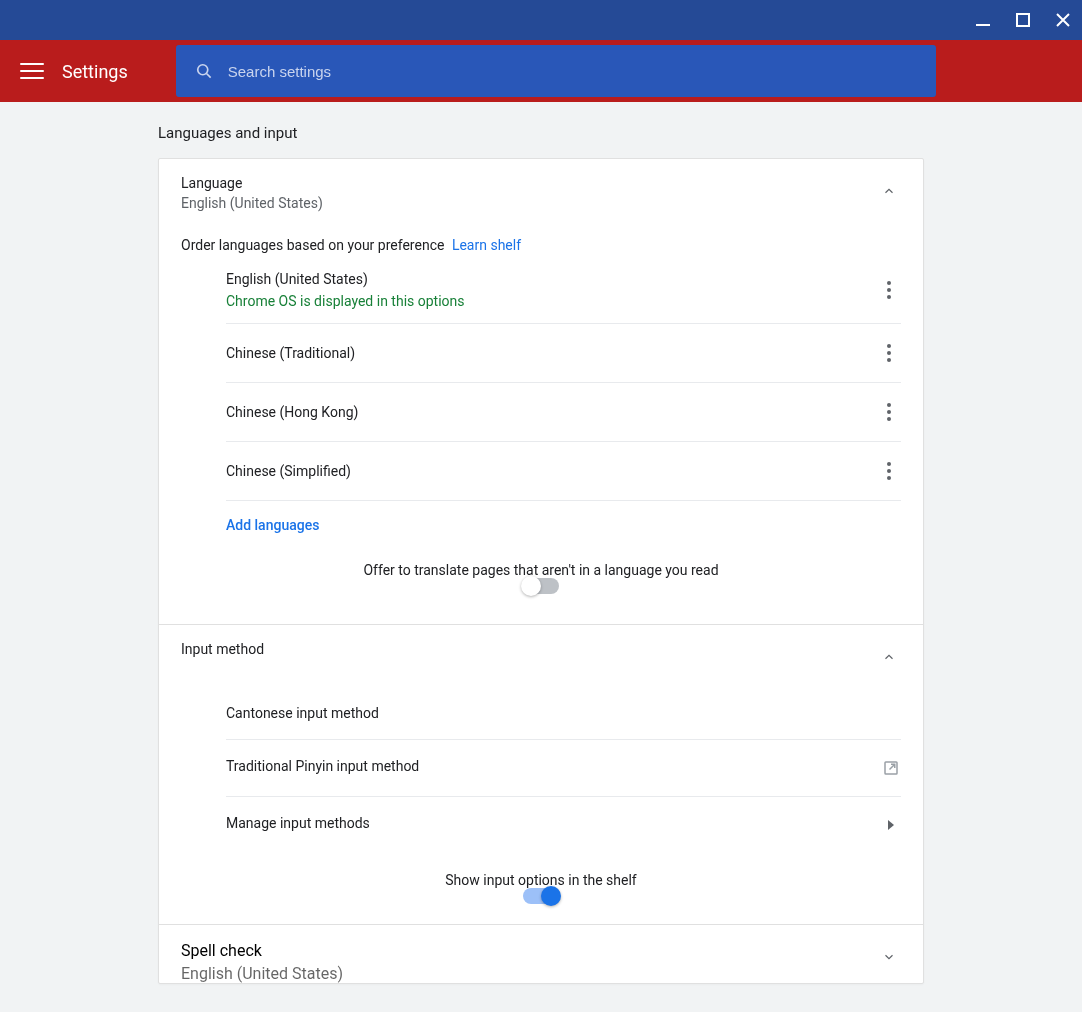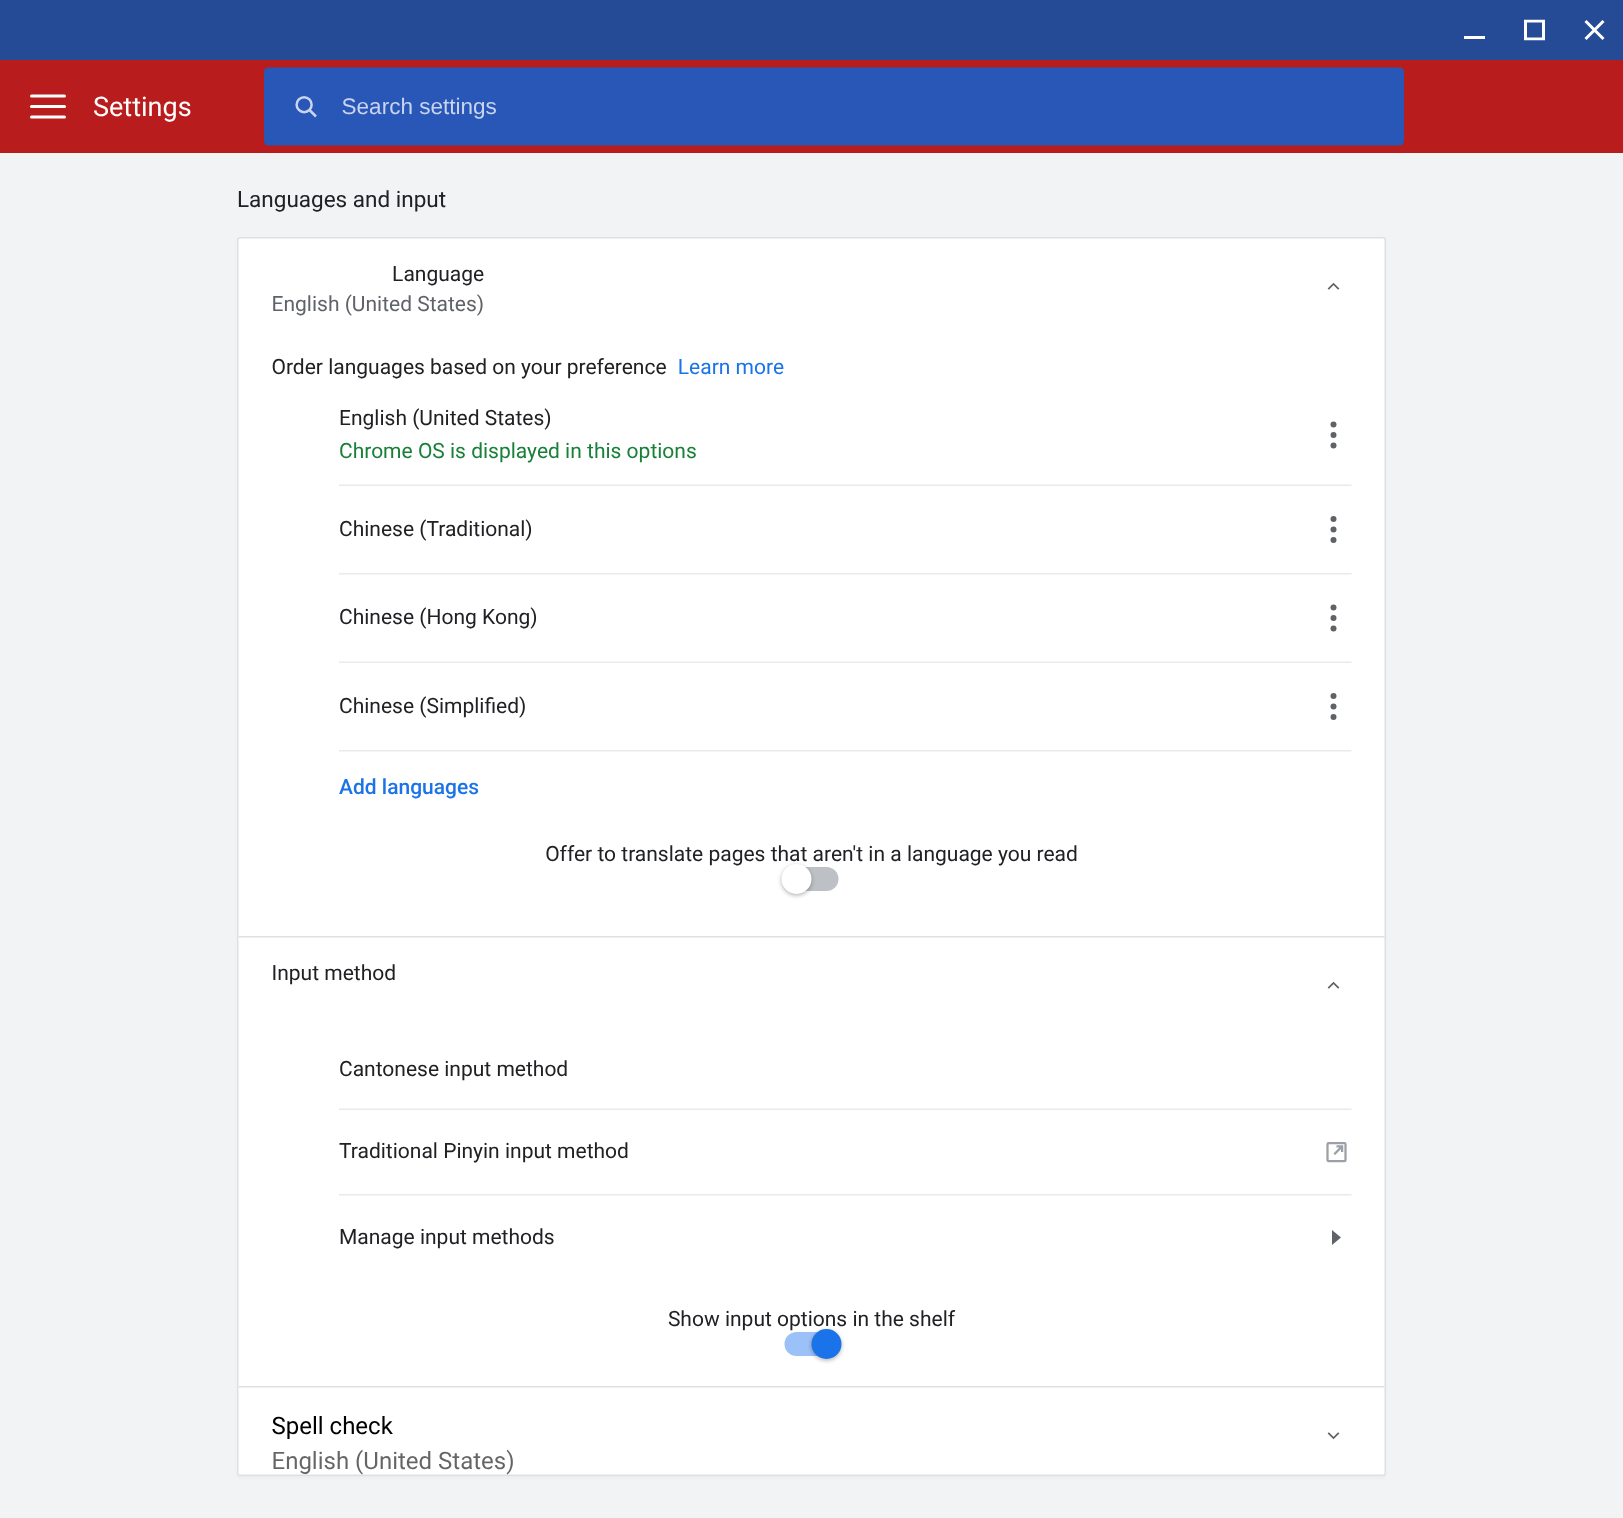--- a/index.html
+++ b/index.html
@@ -70,21 +70,21 @@
     box-shadow: 0 1px 2px rgba(0,0,0,0.03);
   }
 
   .section-header {
     padding: 16px 22px 14px 22px;
     display: flex;
     align-items: flex-start;
     justify-content: space-between;
     cursor: pointer;
   }
-  .section-header .sh-text { display:flex; flex-direction:column; gap:4px;align-items:flex-end; }
+  .section-header .sh-text { display:flex; flex-direction:column; gap:4px; }
   .section-header .sh-title { font-size: 14px; color:#202124; }
   .section-header .sh-sub { font-size: 14px; color:#5f6368; }
   .chev { width:24px; height:24px; display:flex; align-items:center; justify-content:center; color:#5f6368; margin-top:4px;}
 
   .section-body { padding: 0 0 10px 0; }
 
   .order-row {
     padding: 12px 22px 12px 22px;
     font-size:14px; color:#202124;
   }
@@ -130,21 +130,21 @@
   }
   .toggle.on { background:#9cc0f8; }
   .toggle.on::after {
     content:""; position:absolute; right:-2px; top:-2px;
     width:20px; height:20px; border-radius:50%; background:#1a73e8;
     box-shadow:0 1px 3px rgba(0,0,0,0.3);
   }
 
   .input-list { padding: 6px 22px 0 22px; margin-left:45px; }
   .input-item {
-    display:flex; align-items:center; justify-content:space-between;
+    display:flex; justify-content:space-between;
     padding: 18px 0;
     border-bottom:1px solid #e8eaed;
     font-size:14px; color:#202124;
   }
   .input-item:last-child { border-bottom:none; }
   .open-icon, .arrow-icon { color:#5f6368; width:20px; height:20px; display:flex; align-items:center; justify-content:center; cursor:pointer;}
 
   .spell-row {
     display:flex; align-items:flex-start; justify-content:space-between;
     padding: 16px 22px 0 22px;
@@ -206,21 +206,21 @@
       <div class="chev">
         <svg width="14" height="14" viewBox="0 0 24 24">
             <path d="M6 15 L12 9 L18 15" stroke="#5f6368" stroke-width="2" fill="none"></path>
           </svg>
       </div>
     </div>
 
     <div class="section-body">
       <div class="order-row">
         <span>Order languages based on your preference</span>
-        <a>Learn more</a>
+        <a>Learn shelf</a>
       </div>
 
       <div class="lang-list">
         <div class="lang-item">
           <div class="lang-left">
             <span>English (United States)</span>
             <span class="lang-hint">Chrome OS is displayed in this options</span>
           </div>
           <div class="dots">
               <span></span>

